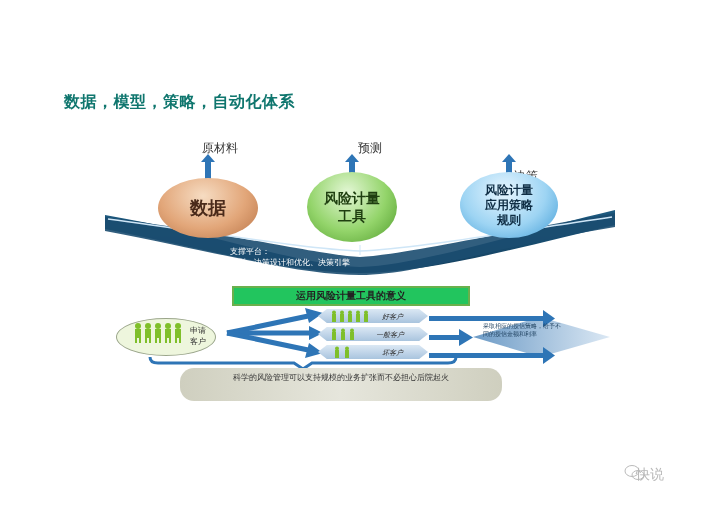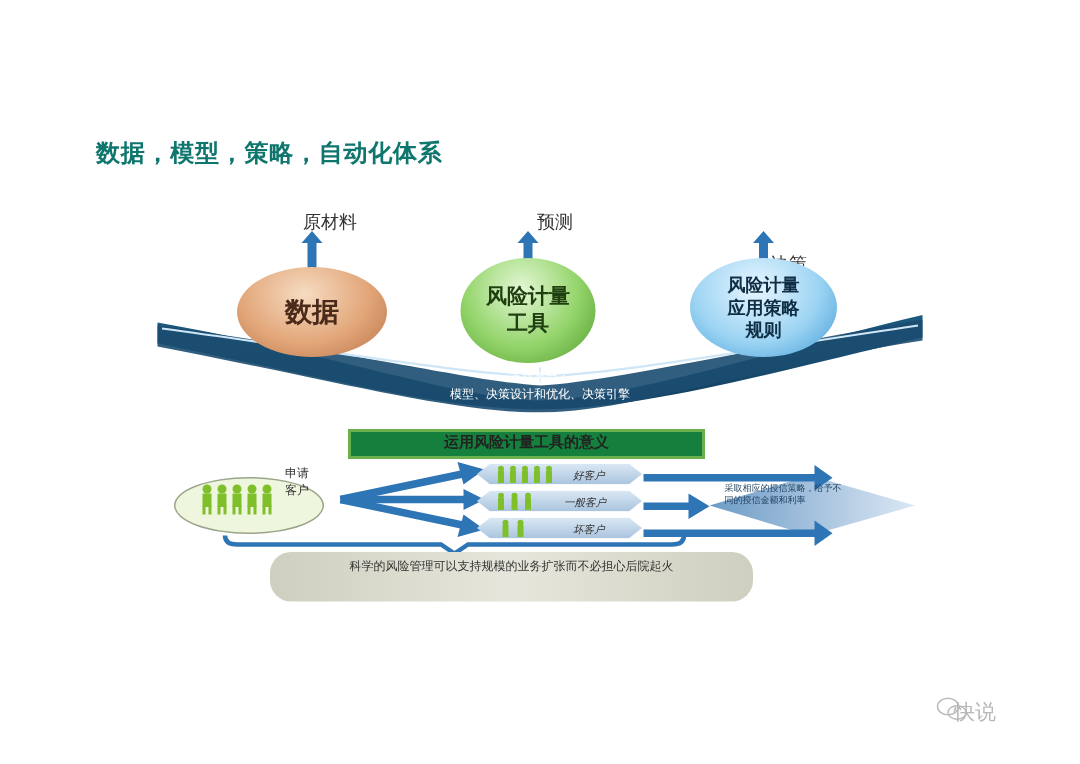--- a/index.html
+++ b/index.html
@@ -25,31 +25,31 @@
     .e2 {
       left: 307px; top: 172px; width: 90px; height: 70px;
       background: radial-gradient(ellipse at 45% 30%, #e4f7d6 0%, #93d46a 55%, #4e9a2a 100%);
       font-size: 14px; line-height: 18px; color: #1f3f10;
     }
     .e3 {
       left: 460px; top: 172px; width: 98px; height: 66px;
       background: radial-gradient(ellipse at 45% 30%, #e8f6ff 0%, #9dd4f3 55%, #3e9bd6 100%);
       font-size: 12px; line-height: 15px; color: #0f2d44;
     }
-    .platform-text { color: #ffffff; font-size: 8px; text-align: center; width: 260px; left: 230px; }
+    .platform-text { color: #ffffff; font-size: 8px; width: 260px; left: 230px; }
     .meaning-box {
       left: 232px; top: 286px; width: 234px; height: 16px; border: 2px solid #6ab04c;
-      background: #15803d; font-size: 10px; text-align: center; line-height: 16px; color: #222;
+      background: #22c55e; font-size: 10px; text-align: center; line-height: 16px; color: #222;
       font-weight: bold;
     }
     .applicant {
       left: 116px; top: 318px; width: 98px; height: 36px; border-radius: 50%;
       background: #eef6dd; border: 1px solid #9aa58a;
     }
-    .app-label { font-size: 8px; color: #333; left: 190px; top: 310px; line-height: 11px; }
+    .app-label { font-size: 8px; color: #333; left: 190px; top: 325px; line-height: 11px; }
     .band {
       height: 14px; background: linear-gradient(180deg, #dbe8f4, #a9c4de);
       clip-path: polygon(8% 0, 92% 0, 100% 50%, 92% 100%, 8% 100%, 0 50%);
     }
     .band-label { font-size: 7px; color: #333; font-style: italic; }
     .bottom-box {
       left: 180px; top: 368px; width: 322px; height: 30px; border-radius: 14px;
       background: linear-gradient(90deg, #cfcfbf 0%, #e6e6dc 50%, #cfcfbf 100%);
       font-size: 8px; color: #333; text-align: center; line-height: 13px; padding-top: 3px;
     }

